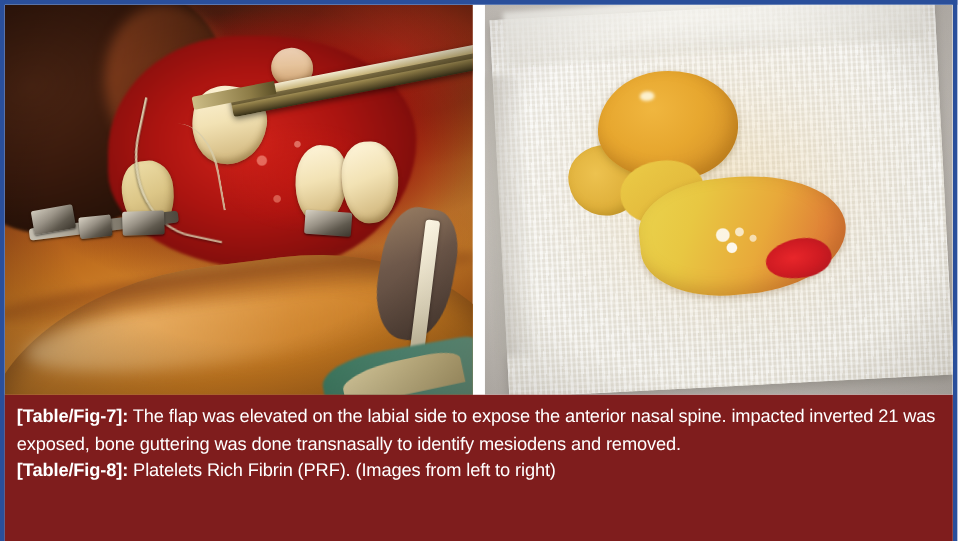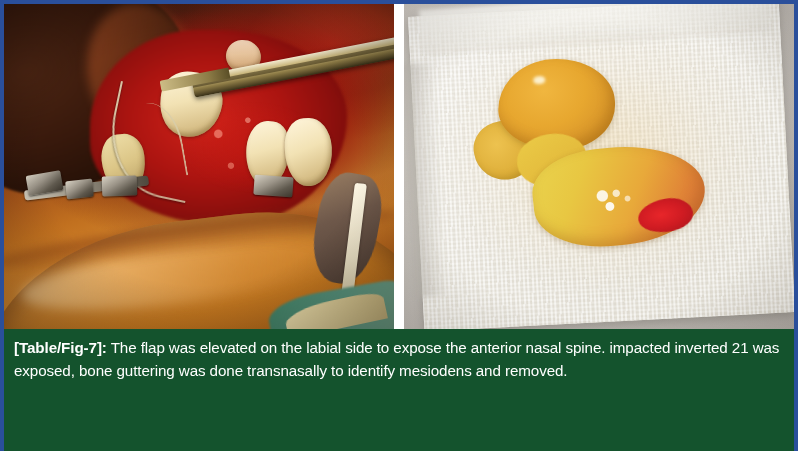--- a/index.html
+++ b/index.html
@@ -391,21 +391,21 @@
     pointer-events: none;
   }
 
   
   .caption-band {
     position: absolute;
     left: -4px;
     right: -4px;
     top: 325px;
     bottom: 0;
-    background: #14532d;
+    background: #7f1d1d;
     color: #ffffff;
     padding: 8px 14px 10px 14px;
     box-sizing: border-box;
   }
   .caption-line {
     font-size: 15.2px;
     line-height: 1.48;
     letter-spacing: -0.1px;
     margin: 0;
   }
@@ -467,15 +467,16 @@
         <div class="prf-red-tip"></div>
         <div class="prf-speck"></div>
         <div class="vignette-right"></div>
       </div>
     </div>
 
   </div>
 
   <div class="caption-band">
     <p class="caption-line caption-para"><span class="caption-tag">[Table/Fig-7]:</span><span class="caption-text"> The flap was elevated on the labial side to expose the anterior nasal spine. impacted inverted 21 was exposed, bone guttering was done transnasally to identify mesiodens and removed.</span></p>
+    <p class="caption-line caption-para"><span class="caption-tag">[Table/Fig-8]:</span><span class="caption-text"> Platelets Rich Fibrin (PRF). (Images from left to right)</span></p>
   </div>
 
 </div>
 
 </body></html>

